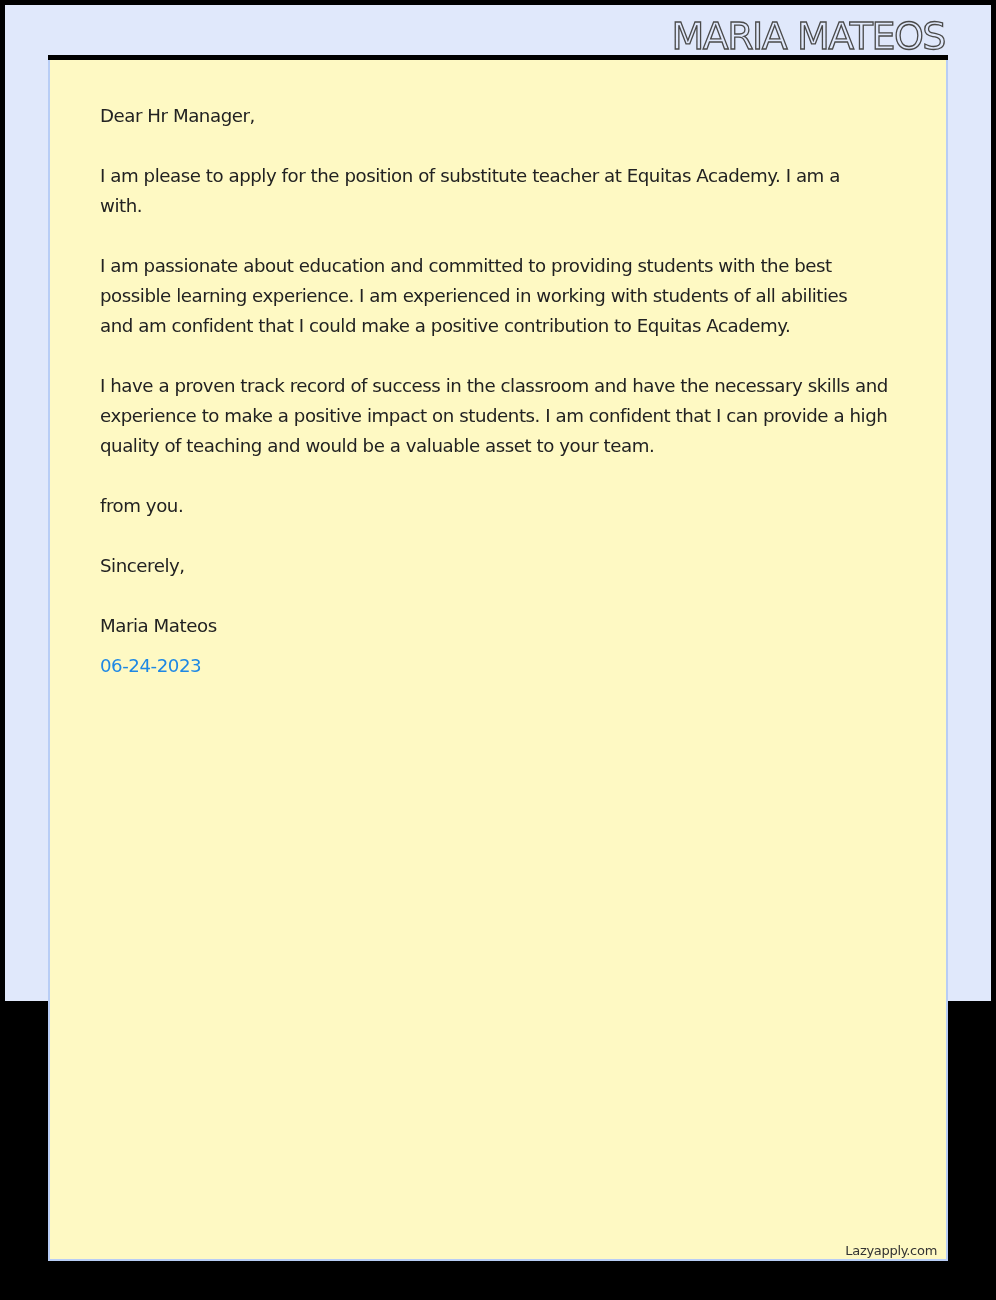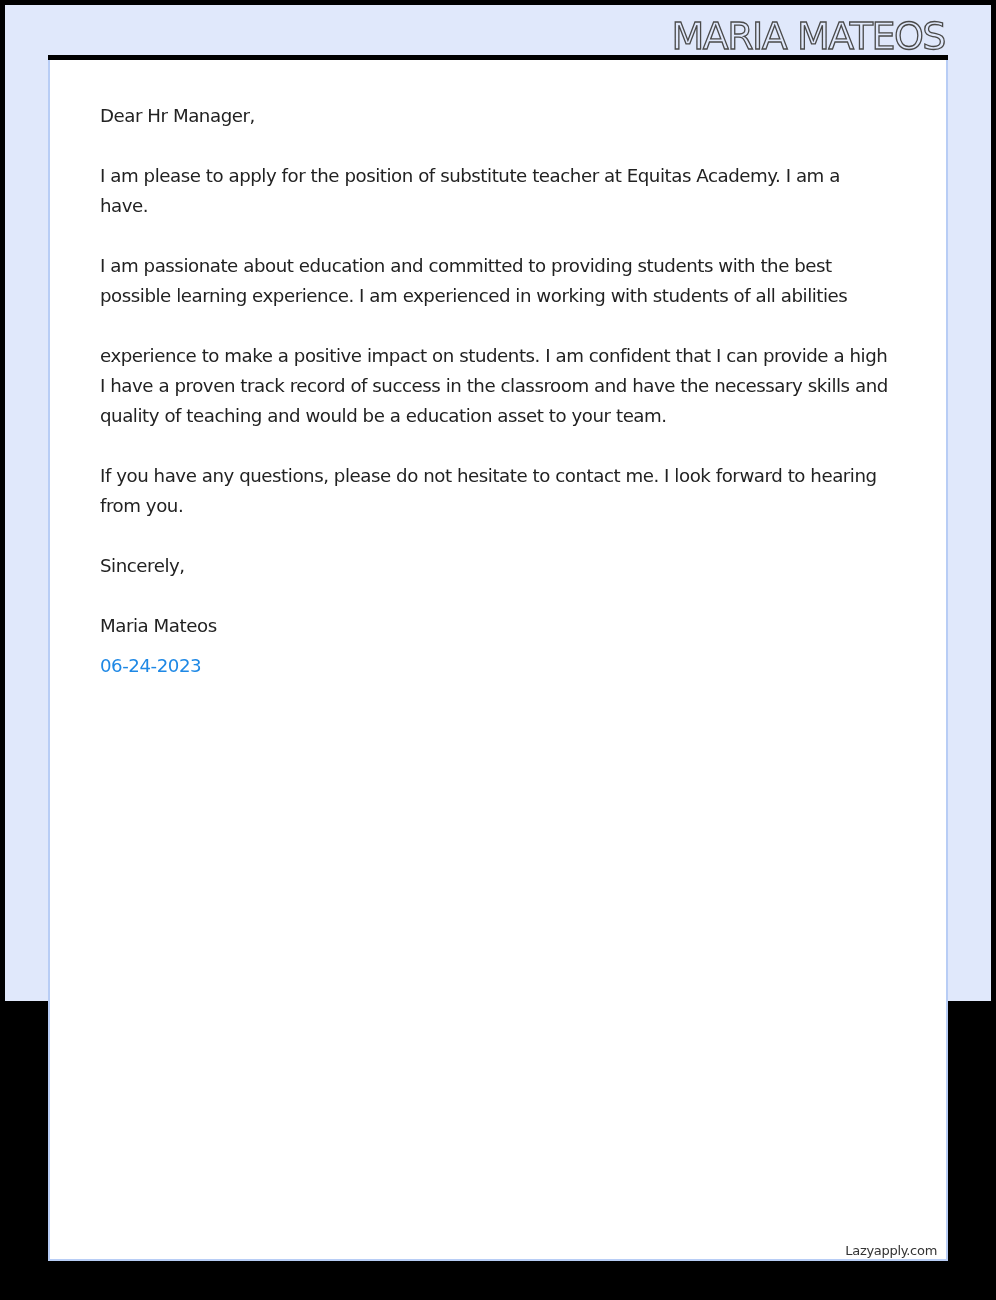--- a/index.html
+++ b/index.html
@@ -19,21 +19,21 @@
     color: #e0e8fb;
     -webkit-text-stroke: 1.3px #4a4a4a;
     white-space: nowrap;
   }
   .topbar {
     position: absolute; left: 43px; top: 50px; width: 900px; height: 5px;
     background: #000;
   }
   .paper {
     position: absolute; left: 43px; top: 55px; width: 896px; height: 1199px;
-    background: #ffffff;
+    background: #fef9c3;
     border: 2px solid #b8cdf5; border-top: none;
   }
   .content {
     position: absolute; left: 50px; top: 41px; width: 800px;
     font-size: 18.2px; line-height: 30px; color: #222;
     letter-spacing: -0.45px;
   }
   .para { margin: 0 0 30px 0; }
   .para .line { display: block; white-space: nowrap; }
   .signoff { margin: 0 0 30px 0; }
@@ -50,36 +50,36 @@
 <div class="frame">
   <div class="name">MARIA MATEOS</div>
   <div class="topbar"></div>
 
   <div class="paper">
     <div class="content">
       <p class="para">Dear Hr Manager,</p>
 
       <p class="para">
         <span class="line">I am please to apply for the position of substitute teacher at Equitas Academy. I am a</span>
-        <span class="line">have.</span>
+        <span class="line">with.</span>
       </p>
 
       <p class="para">
         <span class="line">I am passionate about education and committed to providing students with the best</span>
         <span class="line">possible learning experience. I am experienced in working with students of all abilities</span>
+        <span class="line">and am confident that I could make a positive contribution to Equitas Academy.</span>
       </p>
 
       <p class="para">
+        <span class="line">I have a proven track record of success in the classroom and have the necessary skills and</span>
         <span class="line">experience to make a positive impact on students. I am confident that I can provide a high</span>
-        <span class="line">I have a proven track record of success in the classroom and have the necessary skills and</span>
-        <span class="line">quality of teaching and would be a education asset to your team.</span>
+        <span class="line">quality of teaching and would be a valuable asset to your team.</span>
       </p>
 
       <p class="para">
-        <span class="line">If you have any questions, please do not hesitate to contact me. I look forward to hearing</span>
         <span class="line">from you.</span>
       </p>
 
       <p class="signoff">Sincerely,</p>
       <p class="signer">Maria Mateos</p>
       <div class="date">06-24-2023</div>
     </div>
 
     <div class="footer">Lazyapply.com</div>
   </div>

